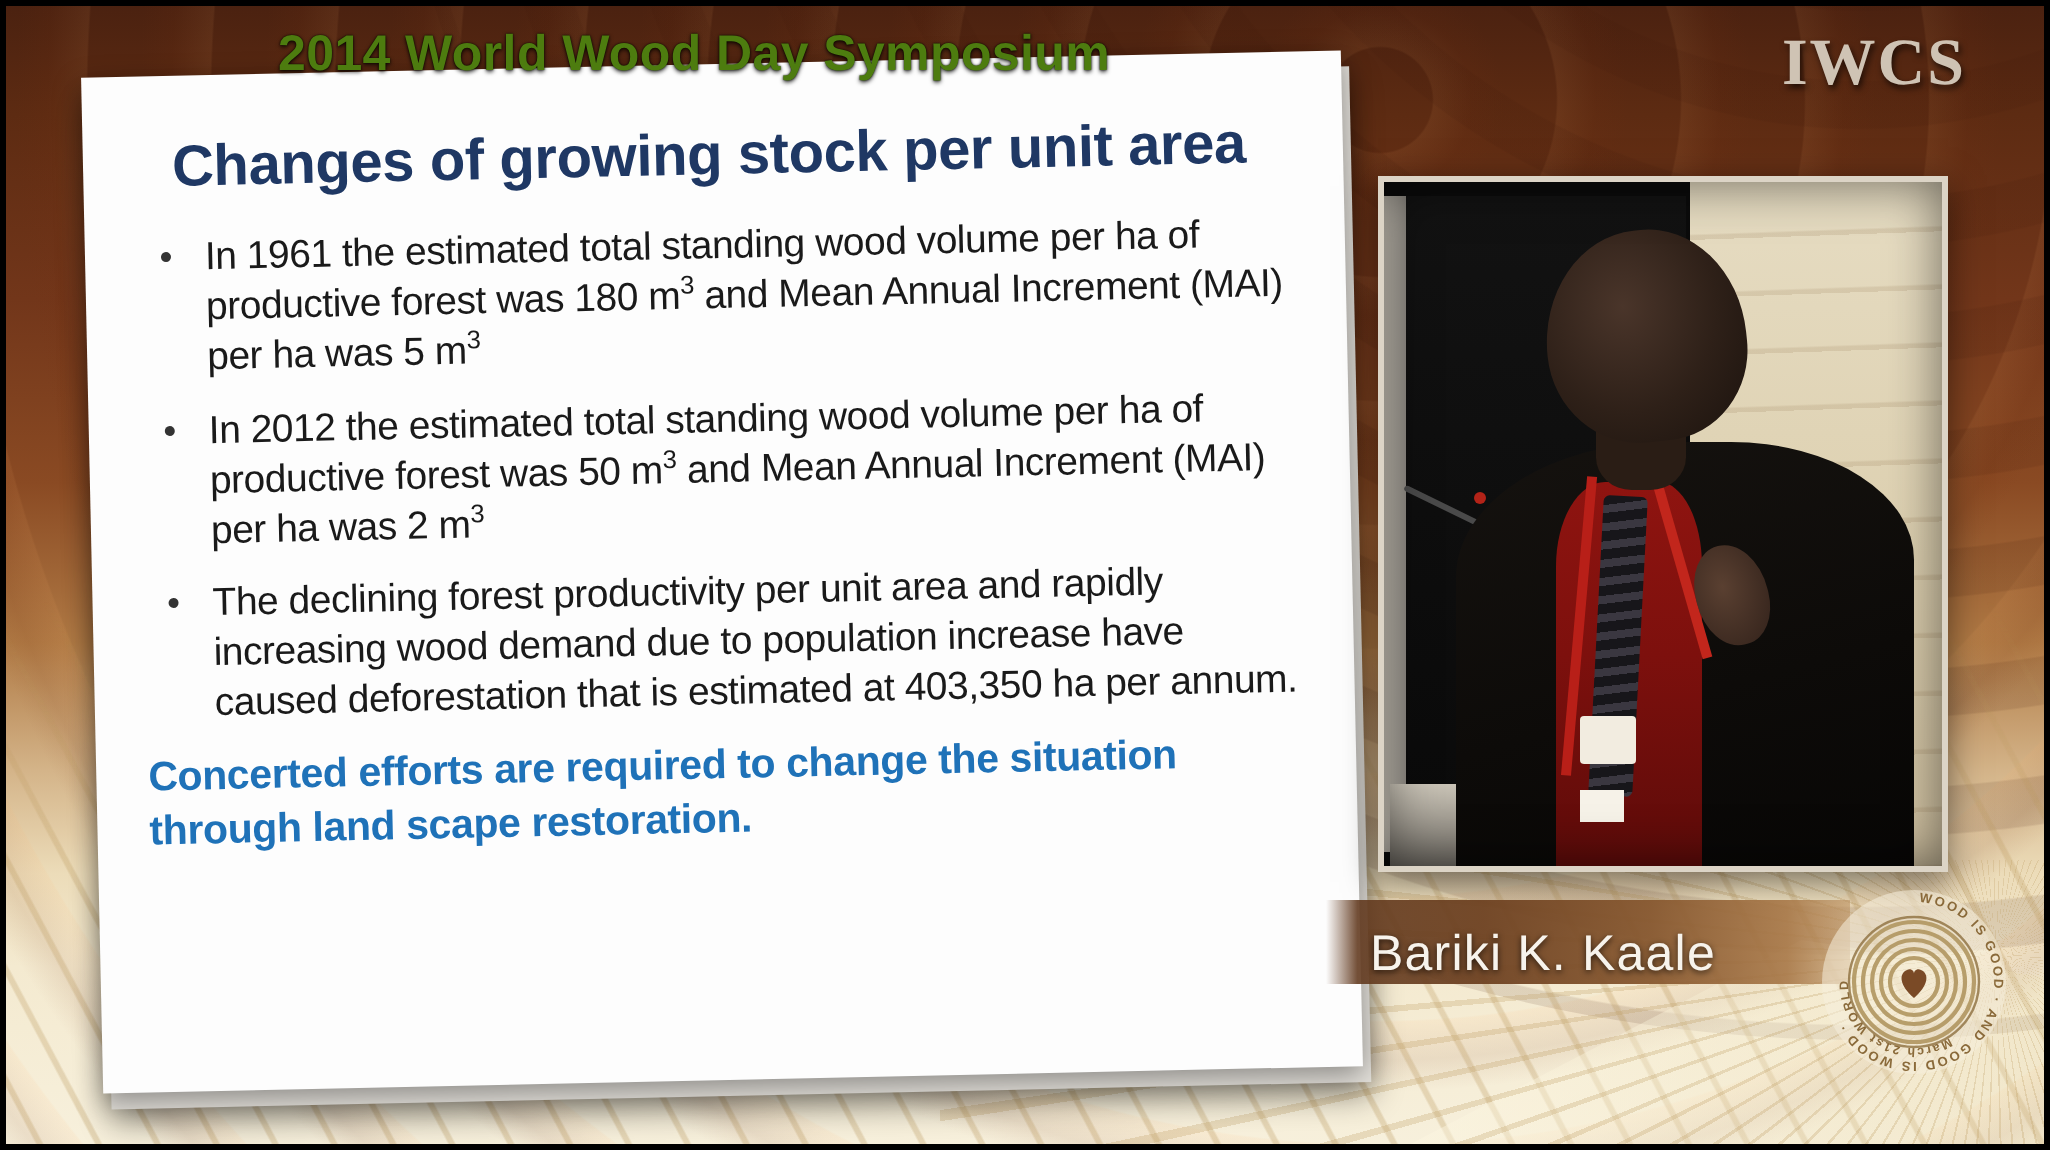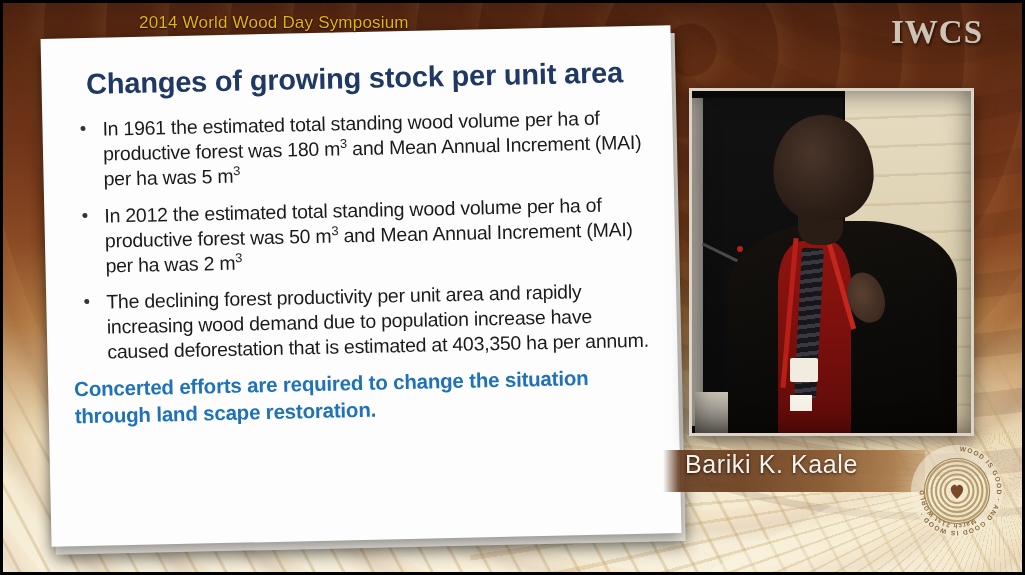--- a/index.html
+++ b/index.html
@@ -107,23 +107,23 @@
     background: linear-gradient(120deg, rgba(255,250,232,.55), rgba(226,208,160,.25));
     clip-path: polygon(0% 100%, 62% 0%, 100% 18%, 100% 100%);
     pointer-events: none;
   }
 
   
   .header-title {
     position: absolute;
     left: 139px;
     top: 13px;
-    font-size: 17px;
-    font-weight: normal;
-    color: #eab308;
+    font-size: 25px;
+    font-weight: bold;
+    color: #4d7c0f;
     letter-spacing: .2px;
     text-shadow: 0 1px 2px rgba(0,0,0,.75), 0 0 1px rgba(0,0,0,.9);
     white-space: nowrap;
     z-index: 6;
   }
 
   .iwcs-logo {
     position: absolute;
     right: 42px;
     top: 14px;
@@ -370,21 +370,21 @@
     width: 262px;
     height: 42px;
     background: linear-gradient(90deg,
         rgba(92,52,26,0.0) 0%,
         rgba(96,55,28,0.88) 6%,
         rgba(110,66,34,0.95) 30%,
         rgba(135,88,48,0.95) 62%,
         rgba(168,120,72,0.90) 88%,
         rgba(186,142,92,0.55) 100%);
     display: flex;
-    align-items: flex-start;
+    align-items: flex-end;
     z-index: 7;
   }
   .name-text {
     color: #f7f3ec;
     font-size: 25px;
     letter-spacing: .6px;
     padding-left: 22px;
     text-shadow: 0 1px 3px rgba(0,0,0,.7);
     white-space: nowrap;
   }

